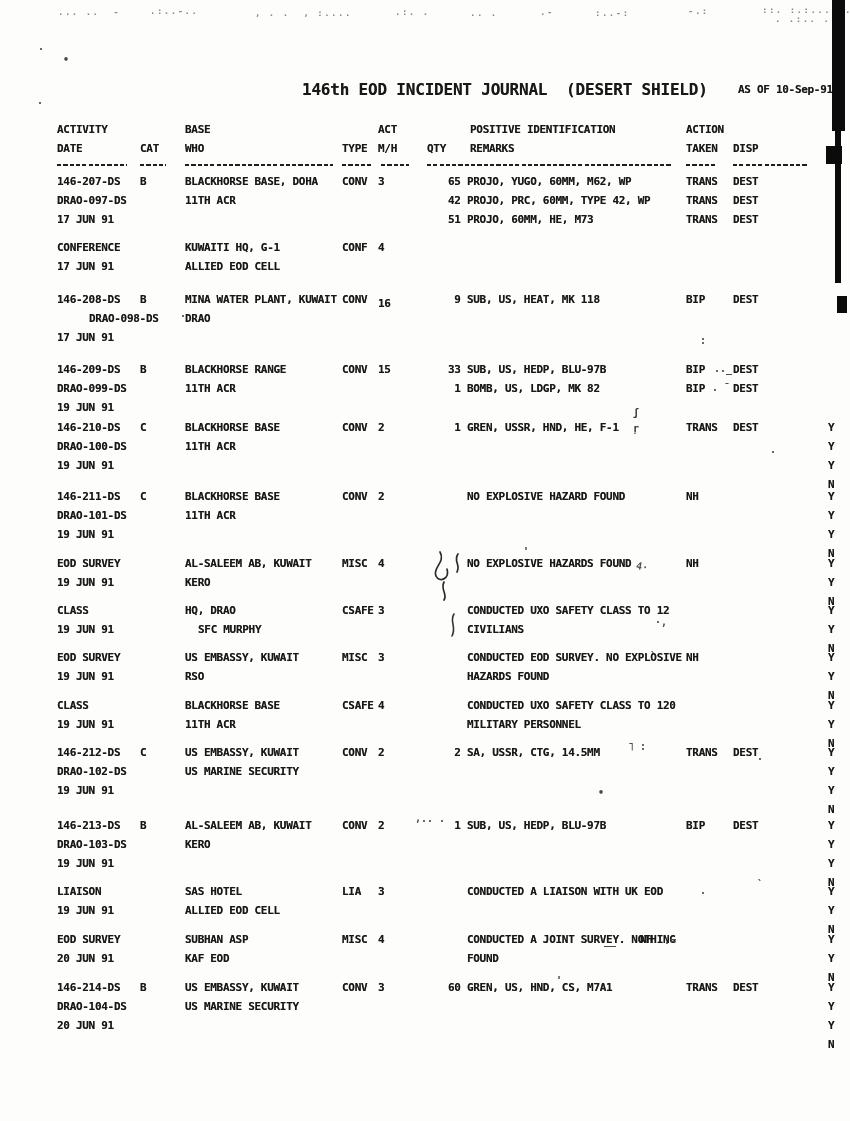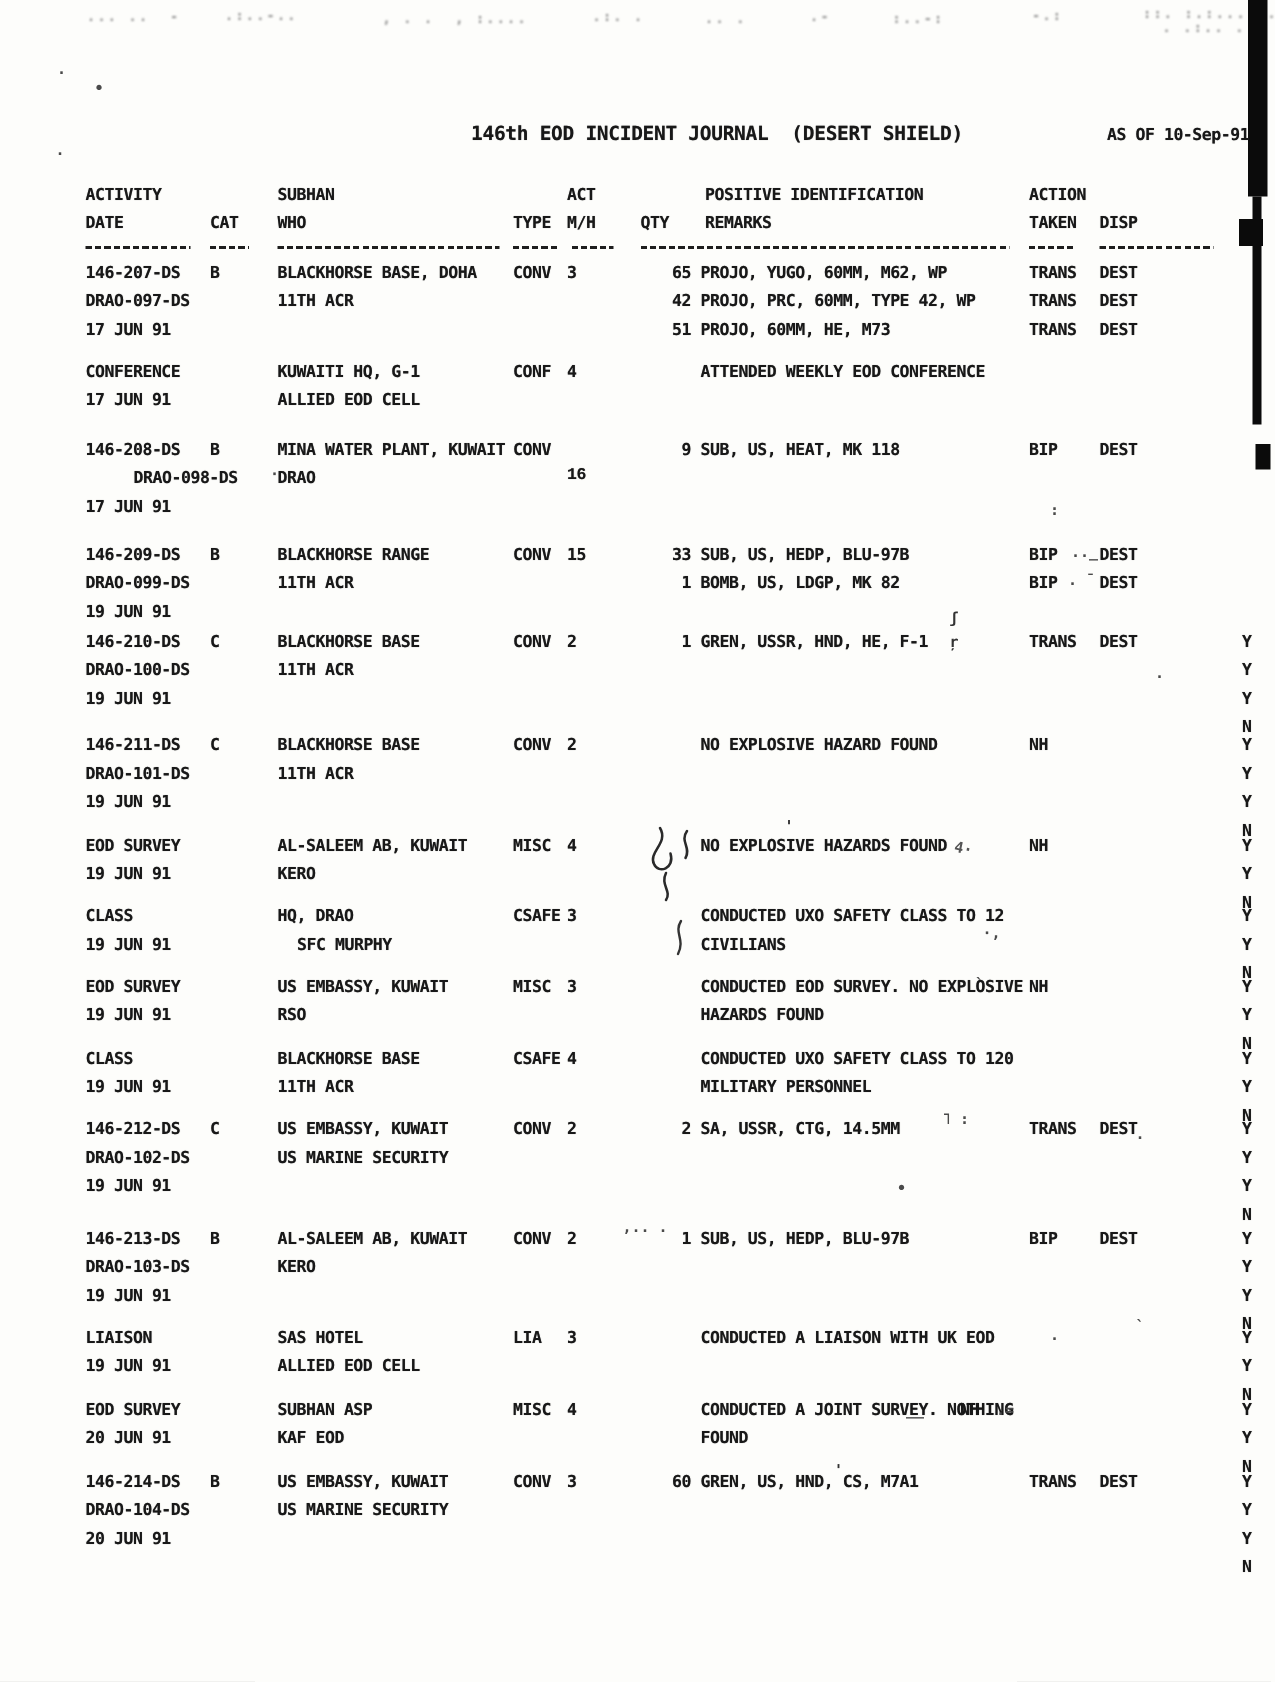--- a/index.html
+++ b/index.html
@@ -7,21 +7,21 @@
     position:relative;width:850px;height:1121px;margin:0 auto;
     background:#fdfdfb;overflow:hidden;
     font-family:"DejaVu Sans Mono",monospace;
   }
   .ln{
     position:absolute;white-space:pre;
     font:700 11px/19px "DejaVu Sans Mono",monospace;
     letter-spacing:-0.3px;color:#181818;
     text-shadow:0 0 .5px rgba(25,25,25,.6);
   }
-  .title-ln{font-size:13px;letter-spacing:-0.2px;margin-left:12px;}
+  .title-ln{font-size:16px;letter-spacing:-0.2px;}
   .mh{width:30px;}
   .dash{
     position:absolute;top:164px;height:2px;
     background:repeating-linear-gradient(90deg,#1e1e1e 0 4.2px,transparent 4.2px 6.3px);
   }
   .entry{position:absolute;left:0;width:850px;}
   .art{position:absolute;color:#4a4a4a;font:700 10px/10px "DejaVu Sans Mono",monospace;white-space:pre;}
   .smudge{
     position:absolute;color:#6e6e6e;filter:blur(.6px);opacity:.8;
     font:700 9px/9px "DejaVu Sans Mono",monospace;letter-spacing:1.5px;white-space:pre;
@@ -53,21 +53,21 @@
   <div class="bar" style="left:835px;top:131px;width:6px;height:152px"></div>
   <div class="bar" style="left:826px;top:146px;width:16px;height:18px"></div>
   <div class="bar" style="left:837px;top:296px;width:10px;height:17px"></div>
 
   <span class="ln title-ln" style="left:302px;top:80px">146th EOD INCIDENT JOURNAL  (DESERT SHIELD)</span>
   <span class="ln" style="left:738px;top:80px">AS OF 10-Sep-91</span>
 
   <span class="ln" style="left:57px;top:120px">ACTIVITY</span>
   <span class="ln" style="left:57px;top:139px">DATE</span>
   <span class="ln" style="left:140px;top:139px">CAT</span>
-  <span class="ln" style="left:185px;top:120px">SUBHAN</span>
+  <span class="ln" style="left:185px;top:120px">BASE</span>
   <span class="ln" style="left:185px;top:139px">WHO</span>
   <span class="ln" style="left:342px;top:139px">TYPE</span>
   <span class="ln mh" style="left:378px;top:120px">ACT</span>
   <span class="ln mh" style="left:378px;top:139px">M/H</span>
   <span class="ln" style="left:427px;top:139px">QTY</span>
   <span class="ln" style="left:470px;top:120px">POSITIVE IDENTIFICATION</span>
   <span class="ln" style="left:470px;top:139px">REMARKS</span>
   <span class="ln" style="left:686px;top:120px">ACTION</span>
   <span class="ln" style="left:686px;top:139px">TAKEN</span>
   <span class="ln" style="left:733px;top:139px">DISP</span>
@@ -101,31 +101,30 @@
         <span class="ln" style="left: 733px; top: 19px;">DEST</span>
         <span class="ln" style="left: 733px; top: 38px;">DEST</span>
       </div>
       <div class="entry" style="top: 238px; height: 38px;">
         <span class="ln" style="left: 57px; top: 0px;">CONFERENCE</span>
         <span class="ln" style="left: 57px; top: 19px;">17 JUN 91</span>
         <span class="ln" style="left: 185px; top: 0px;">KUWAITI HQ, G-1</span>
         <span class="ln" style="left: 185px; top: 19px;">ALLIED EOD CELL</span>
         <span class="ln" style="left: 342px; top: 0px;">CONF</span>
         <span class="ln mh" style="left: 378px; top: 0px;">4</span>
-        <span class="ln" style="left: 448px; top: 0px;">   ATTENDED WEEKLY EOD CONFERENCE</span>
       </div>
       <div class="entry" style="top: 290px; height: 57px;">
         <span class="ln" style="left: 57px; top: 0px;">146-208-DS</span>
         <span class="ln" style="left: 57px; top: 19px; margin-left: 32px;">DRAO-098-DS</span>
         <span class="ln" style="left: 57px; top: 38px;">17 JUN 91</span>
         <span class="ln" style="left: 140px; top: 0px;">B</span>
         <span class="ln" style="left: 185px; top: 0px;">MINA WATER PLANT, KUWAIT</span>
         <span class="ln" style="left: 185px; top: 19px;">DRAO</span>
         <span class="ln" style="left: 342px; top: 0px;">CONV</span>
-        <span class="ln mh" style="left: 378px; top: 18px; font-family: Liberation Mono, monospace;">16</span>
+        <span class="ln mh" style="left: 378px; top: 4px;">16</span>
         <span class="ln" style="left: 448px; top: 0px;"> 9 SUB, US, HEAT, MK 118</span>
         <span class="ln" style="left: 686px; top: 0px;">BIP</span>
         <span class="ln" style="left: 733px; top: 0px;">DEST</span>
       </div>
       <div class="entry" style="top: 360px; height: 57px;">
         <span class="ln" style="left: 57px; top: 0px;">146-209-DS</span>
         <span class="ln" style="left: 57px; top: 19px;">DRAO-099-DS</span>
         <span class="ln" style="left: 57px; top: 38px;">19 JUN 91</span>
         <span class="ln" style="left: 140px; top: 0px;">B</span>
         <span class="ln" style="left: 185px; top: 0px;">BLACKHORSE RANGE</span>

